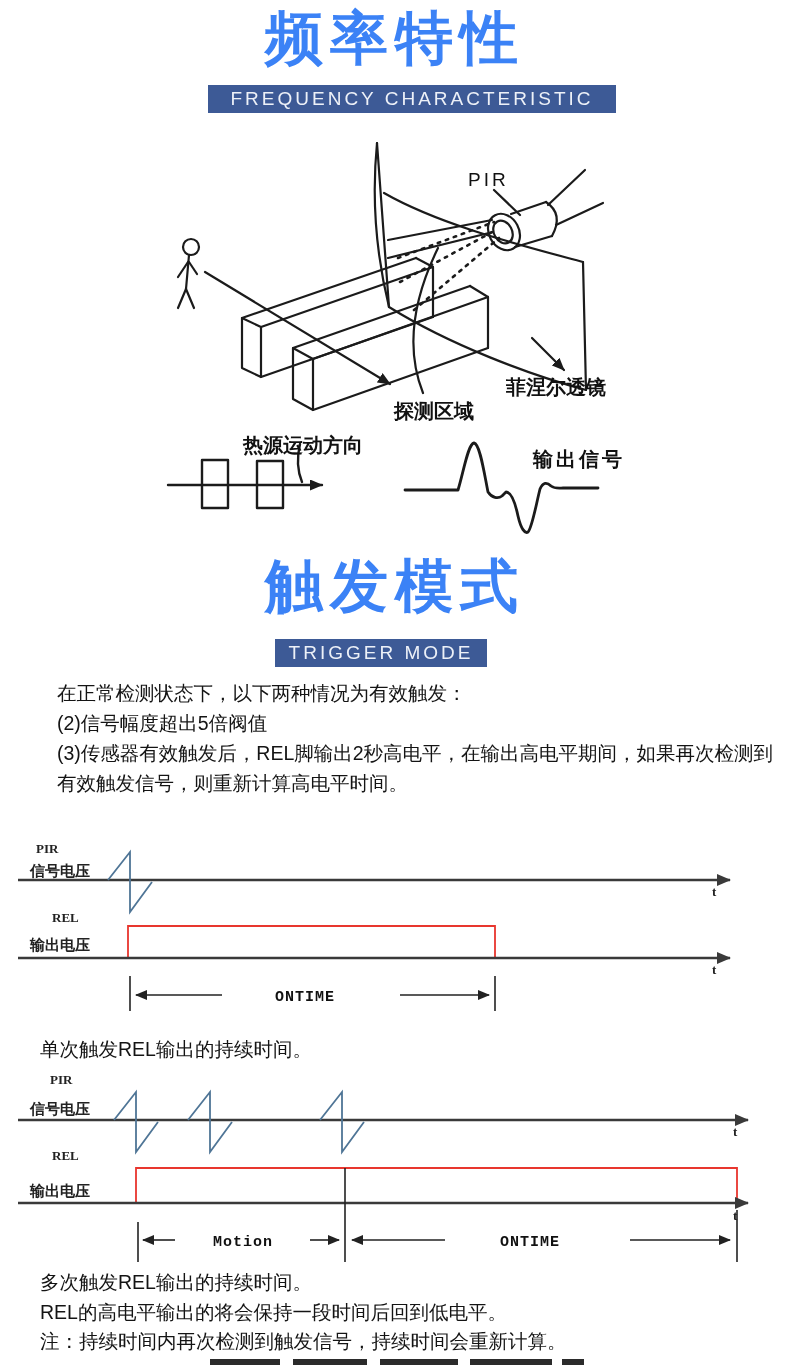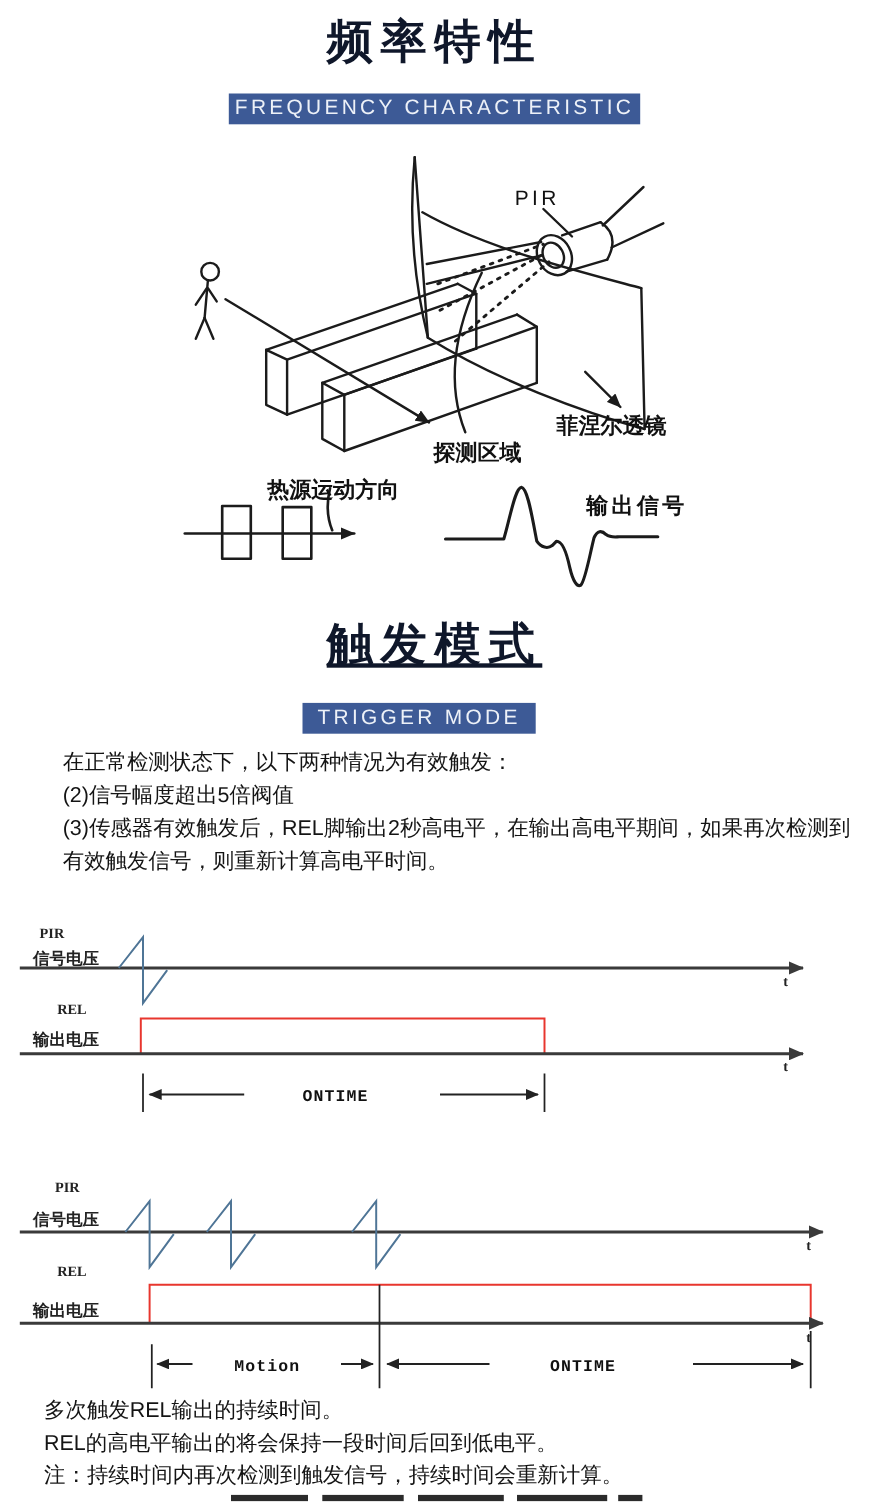--- a/index.html
+++ b/index.html
@@ -1,40 +1,40 @@
 <!DOCTYPE html>
 <html><head>
 <meta charset="utf-8">
 <style>
   html,body{margin:0;padding:0;background:#fff;}
   .page{position:relative;width:790px;height:1365px;background:#ffffff;overflow:hidden;
         font-family:"Liberation Sans",sans-serif;color:#161616;}
   .h-title{position:absolute;left:0;width:790px;text-align:center;font-weight:900;
-           font-size:42px;letter-spacing:7px;line-height:72px;color:#0f172a;}
+           font-size:58px;letter-spacing:7px;line-height:72px;color:#3b82f6;}
   .banner{position:absolute;background:#3d5a96;color:#edf1f8;display:flex;align-items:center;
           justify-content:center;font-size:19px;letter-spacing:3px;font-weight:400;}
   .body-text{position:absolute;left:40px;font-size:19.5px;line-height:30px;color:#141414;}
   .caption{position:absolute;left:40px;font-size:19.5px;color:#141414;}
   svg{position:absolute;left:0;}
   svg text{font-family:"Liberation Sans",sans-serif;}
   .cjk-label{font-size:20px;font-weight:600;fill:#111;}
   .tm-cjk{font-size:15px;font-weight:700;fill:#222;}
   .tm-pin{font-family:"Liberation Serif",serif;font-weight:700;font-size:13px;fill:#222;}
   .tm-t{font-family:"Liberation Serif",serif;font-weight:700;font-size:13px;fill:#222;}
   .tm-meas{font-family:"Liberation Mono","DejaVu Sans Mono",monospace;font-weight:700;
            font-size:15px;fill:#111;letter-spacing:1px;}
   .stub{position:absolute;background:#2b2b2b;height:6px;top:1359px;}
 </style>
 </head>
 <body>
 
 <div class="page">
 
   <div class="h-title" style="top:2px;">频率特性</div>
-  <div class="banner" style="left:208px;top:85px;width:374px;height:28px;">
+  <div class="banner" style="left:208px;top:85px;width:408px;height:28px;">
     <span>FREQUENCY CHARACTERISTIC</span>
   </div>
 
   <svg style="top:130px;" width="790" height="415" viewBox="0 0 790 415">
     <defs>
       <marker id="ia" markerUnits="userSpaceOnUse" markerWidth="14" markerHeight="11" refX="12" refY="5.5" orient="auto">
         <path d="M0,0 L13,5.5 L0,11 Z" fill="#1b1b1b"></path>
       </marker>
     </defs>
     <g stroke="#1b1b1b" stroke-width="2.2" fill="none" stroke-linecap="round" stroke-linejoin="round">
@@ -110,21 +110,21 @@
                C543,352 547,352 551,356 C555,359 560,358 563,358 L598,358"></path>
     </g>
 
     <text x="468" y="56" font-size="19" letter-spacing="3" fill="#111">PIR</text>
     <text x="506" y="264" class="cjk-label">菲涅尔透镜</text>
     <text x="394" y="288" class="cjk-label">探测区域</text>
     <text x="243" y="322" class="cjk-label">热源运动方向</text>
     <text x="533" y="336" class="cjk-label" letter-spacing="3">输出信号</text>
   </svg>
 
-  <div class="h-title" style="top:550px;text-decoration:underline;">触发模式</div>
+  <div class="h-title" style="top:550px;">触发模式</div>
   <div class="banner" style="left:275px;top:639px;width:212px;height:28px;">
     <span>TRIGGER MODE</span>
   </div>
 
   <div class="body-text" style="top:678px;width:730px;margin-left:17px;">
     <div>在正常检测状态下，以下两种情况为有效触发：</div>
     <div>(2)信号幅度超出5倍阀值</div>
     <div>(3)传感器有效触发后，REL脚输出2秒高电平，在输出高电平期间，如果再次检测到</div>
     <div>有效触发信号，则重新计算高电平时间。</div>
   </div>
@@ -150,20 +150,21 @@
     <text x="712" y="144" class="tm-t">t</text>
     <g stroke="#222" stroke-width="1.6">
       <path d="M130,146 L130,181"></path>
       <path d="M495,146 L495,181"></path>
       <path d="M222,165 L136,165" marker-end="url(#am1)"></path>
       <path d="M400,165 L489,165" marker-end="url(#am1)"></path>
     </g>
     <text x="305" y="171" class="tm-meas" text-anchor="middle">ONTIME</text>
   </svg>
 
+  <div class="caption" style="top:1036px;">单次触发REL输出的持续时间。</div>
 
   <svg style="top:1066px;" width="790" height="200" viewBox="0 0 790 200">
     <defs>
       <marker id="ax2" markerUnits="userSpaceOnUse" markerWidth="15" markerHeight="12" refX="13" refY="6" orient="auto">
           <path d="M0,0 L14,6 L0,12 Z" fill="#3a3a3a"></path>
         </marker>
       <marker id="am2" markerUnits="userSpaceOnUse" markerWidth="13" markerHeight="10" refX="11" refY="5" orient="auto">
           <path d="M0,0 L12,5 L0,10 Z" fill="#222"></path>
         </marker>
     </defs>

